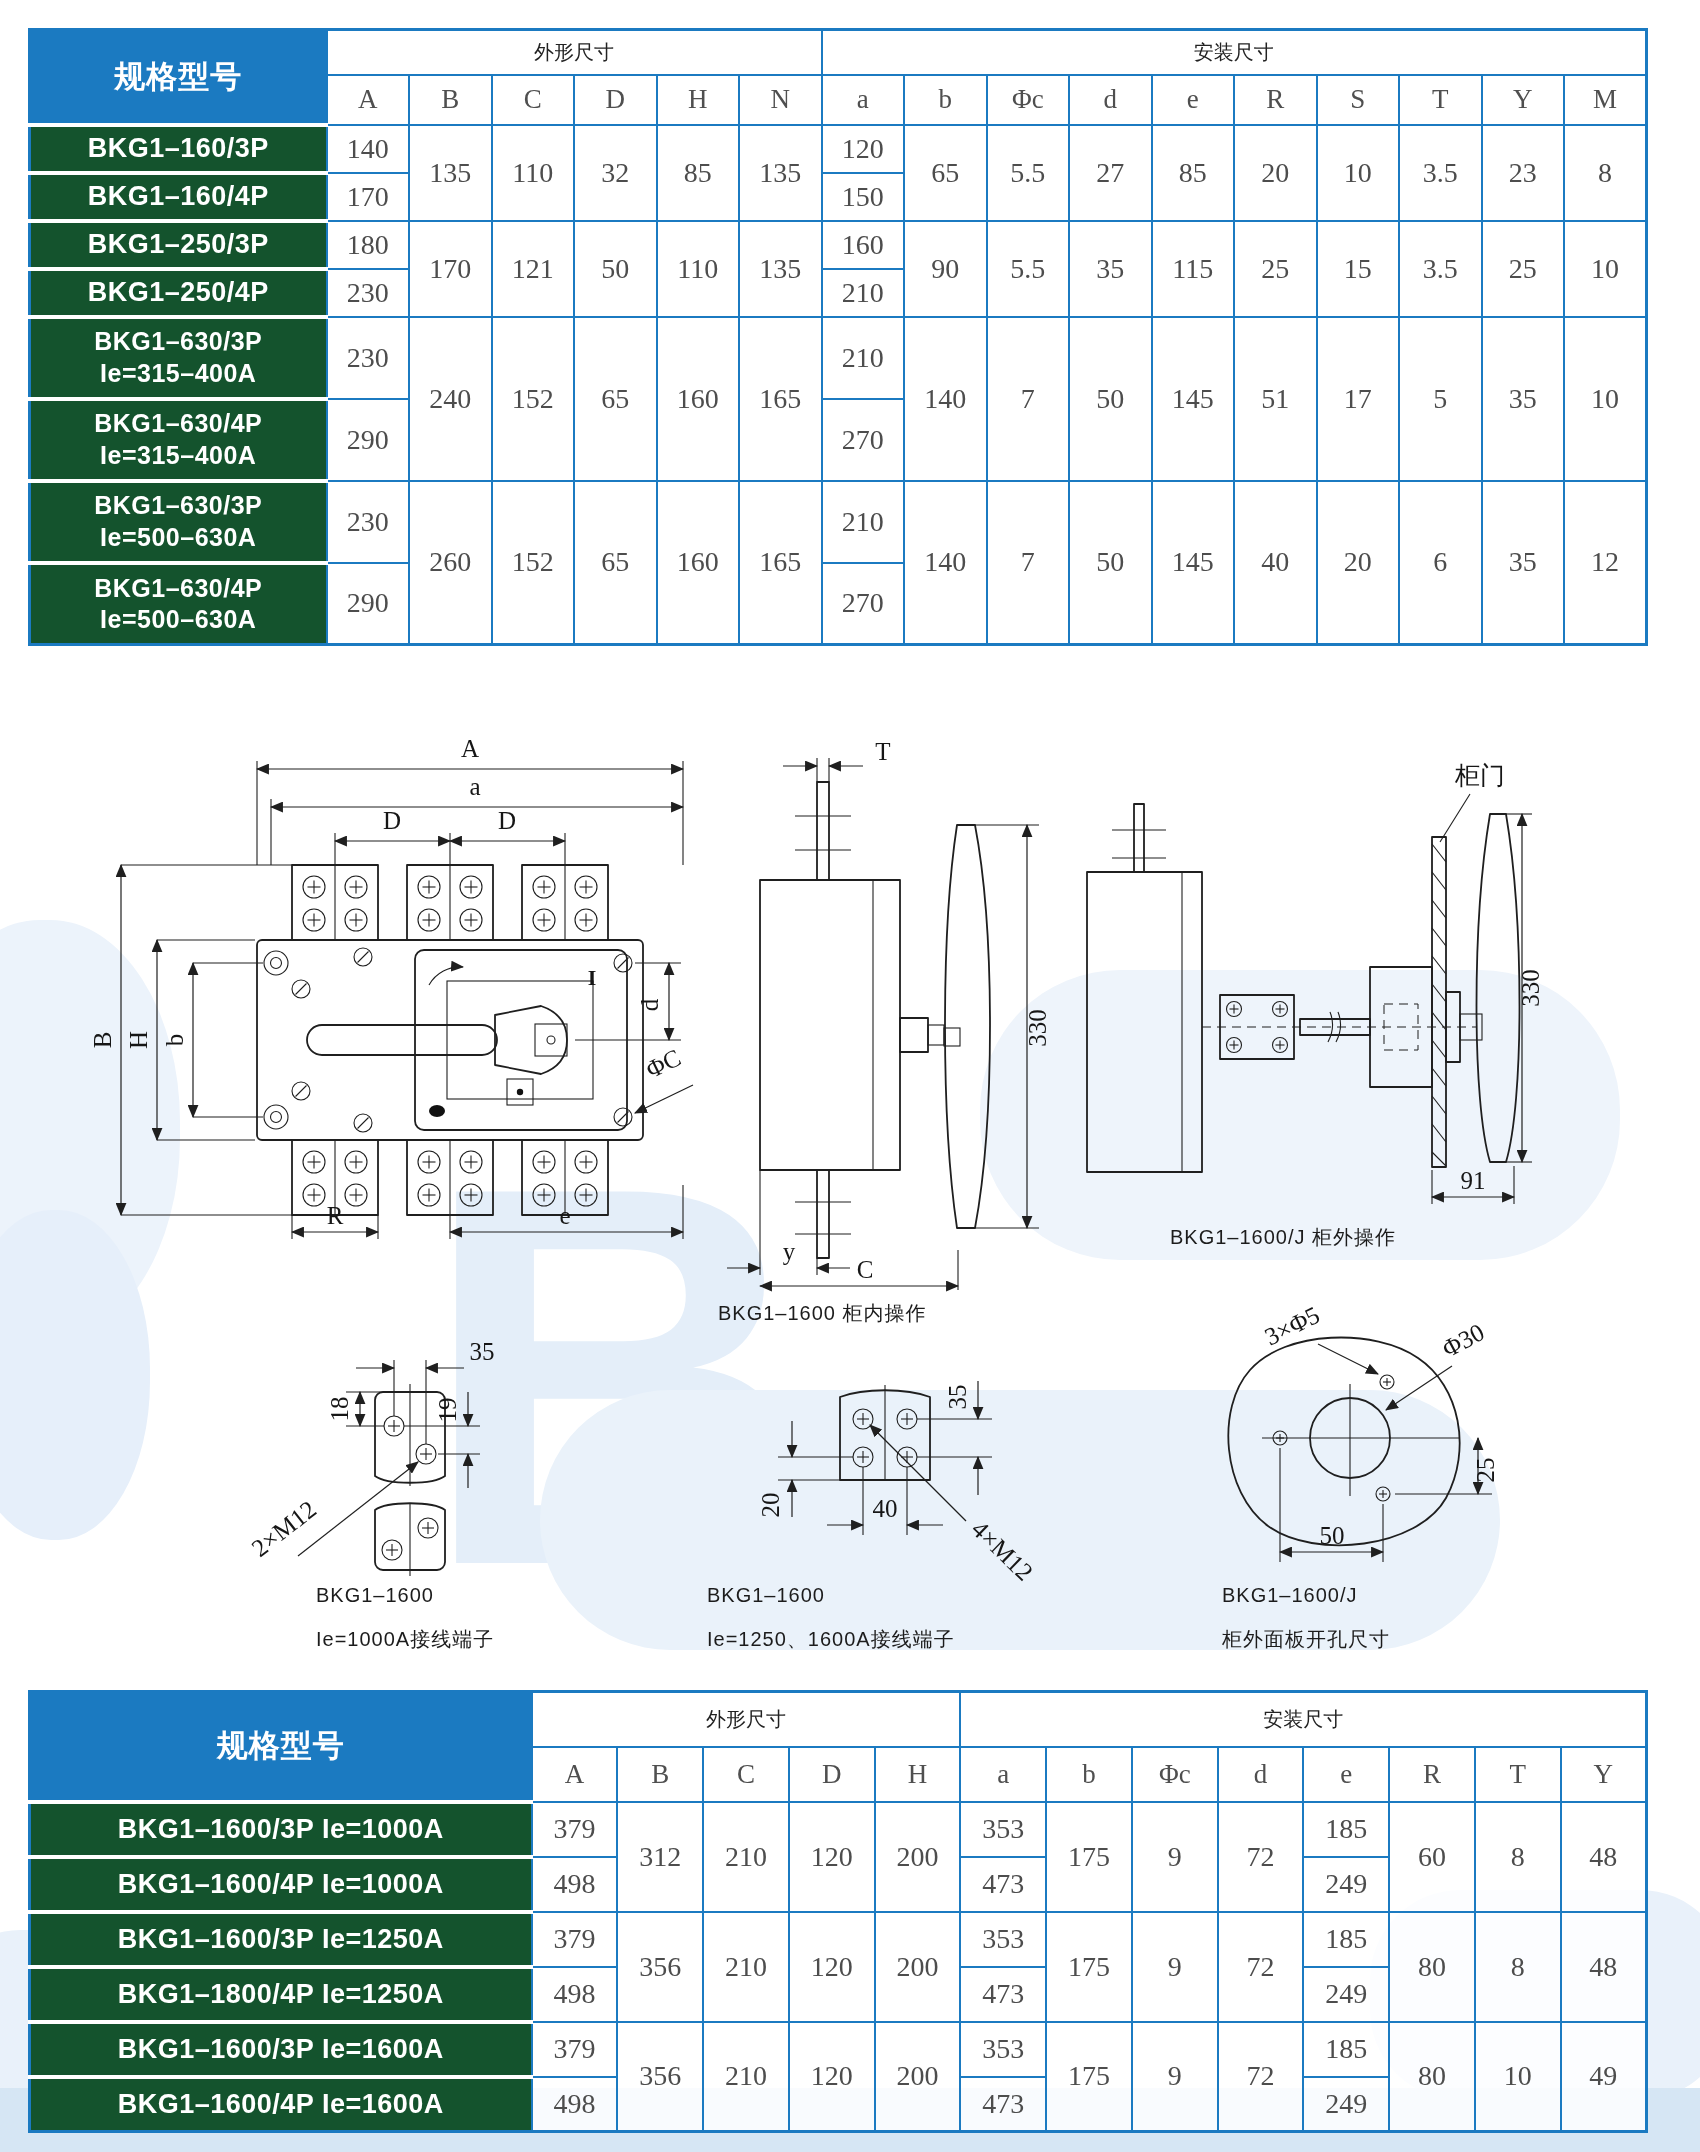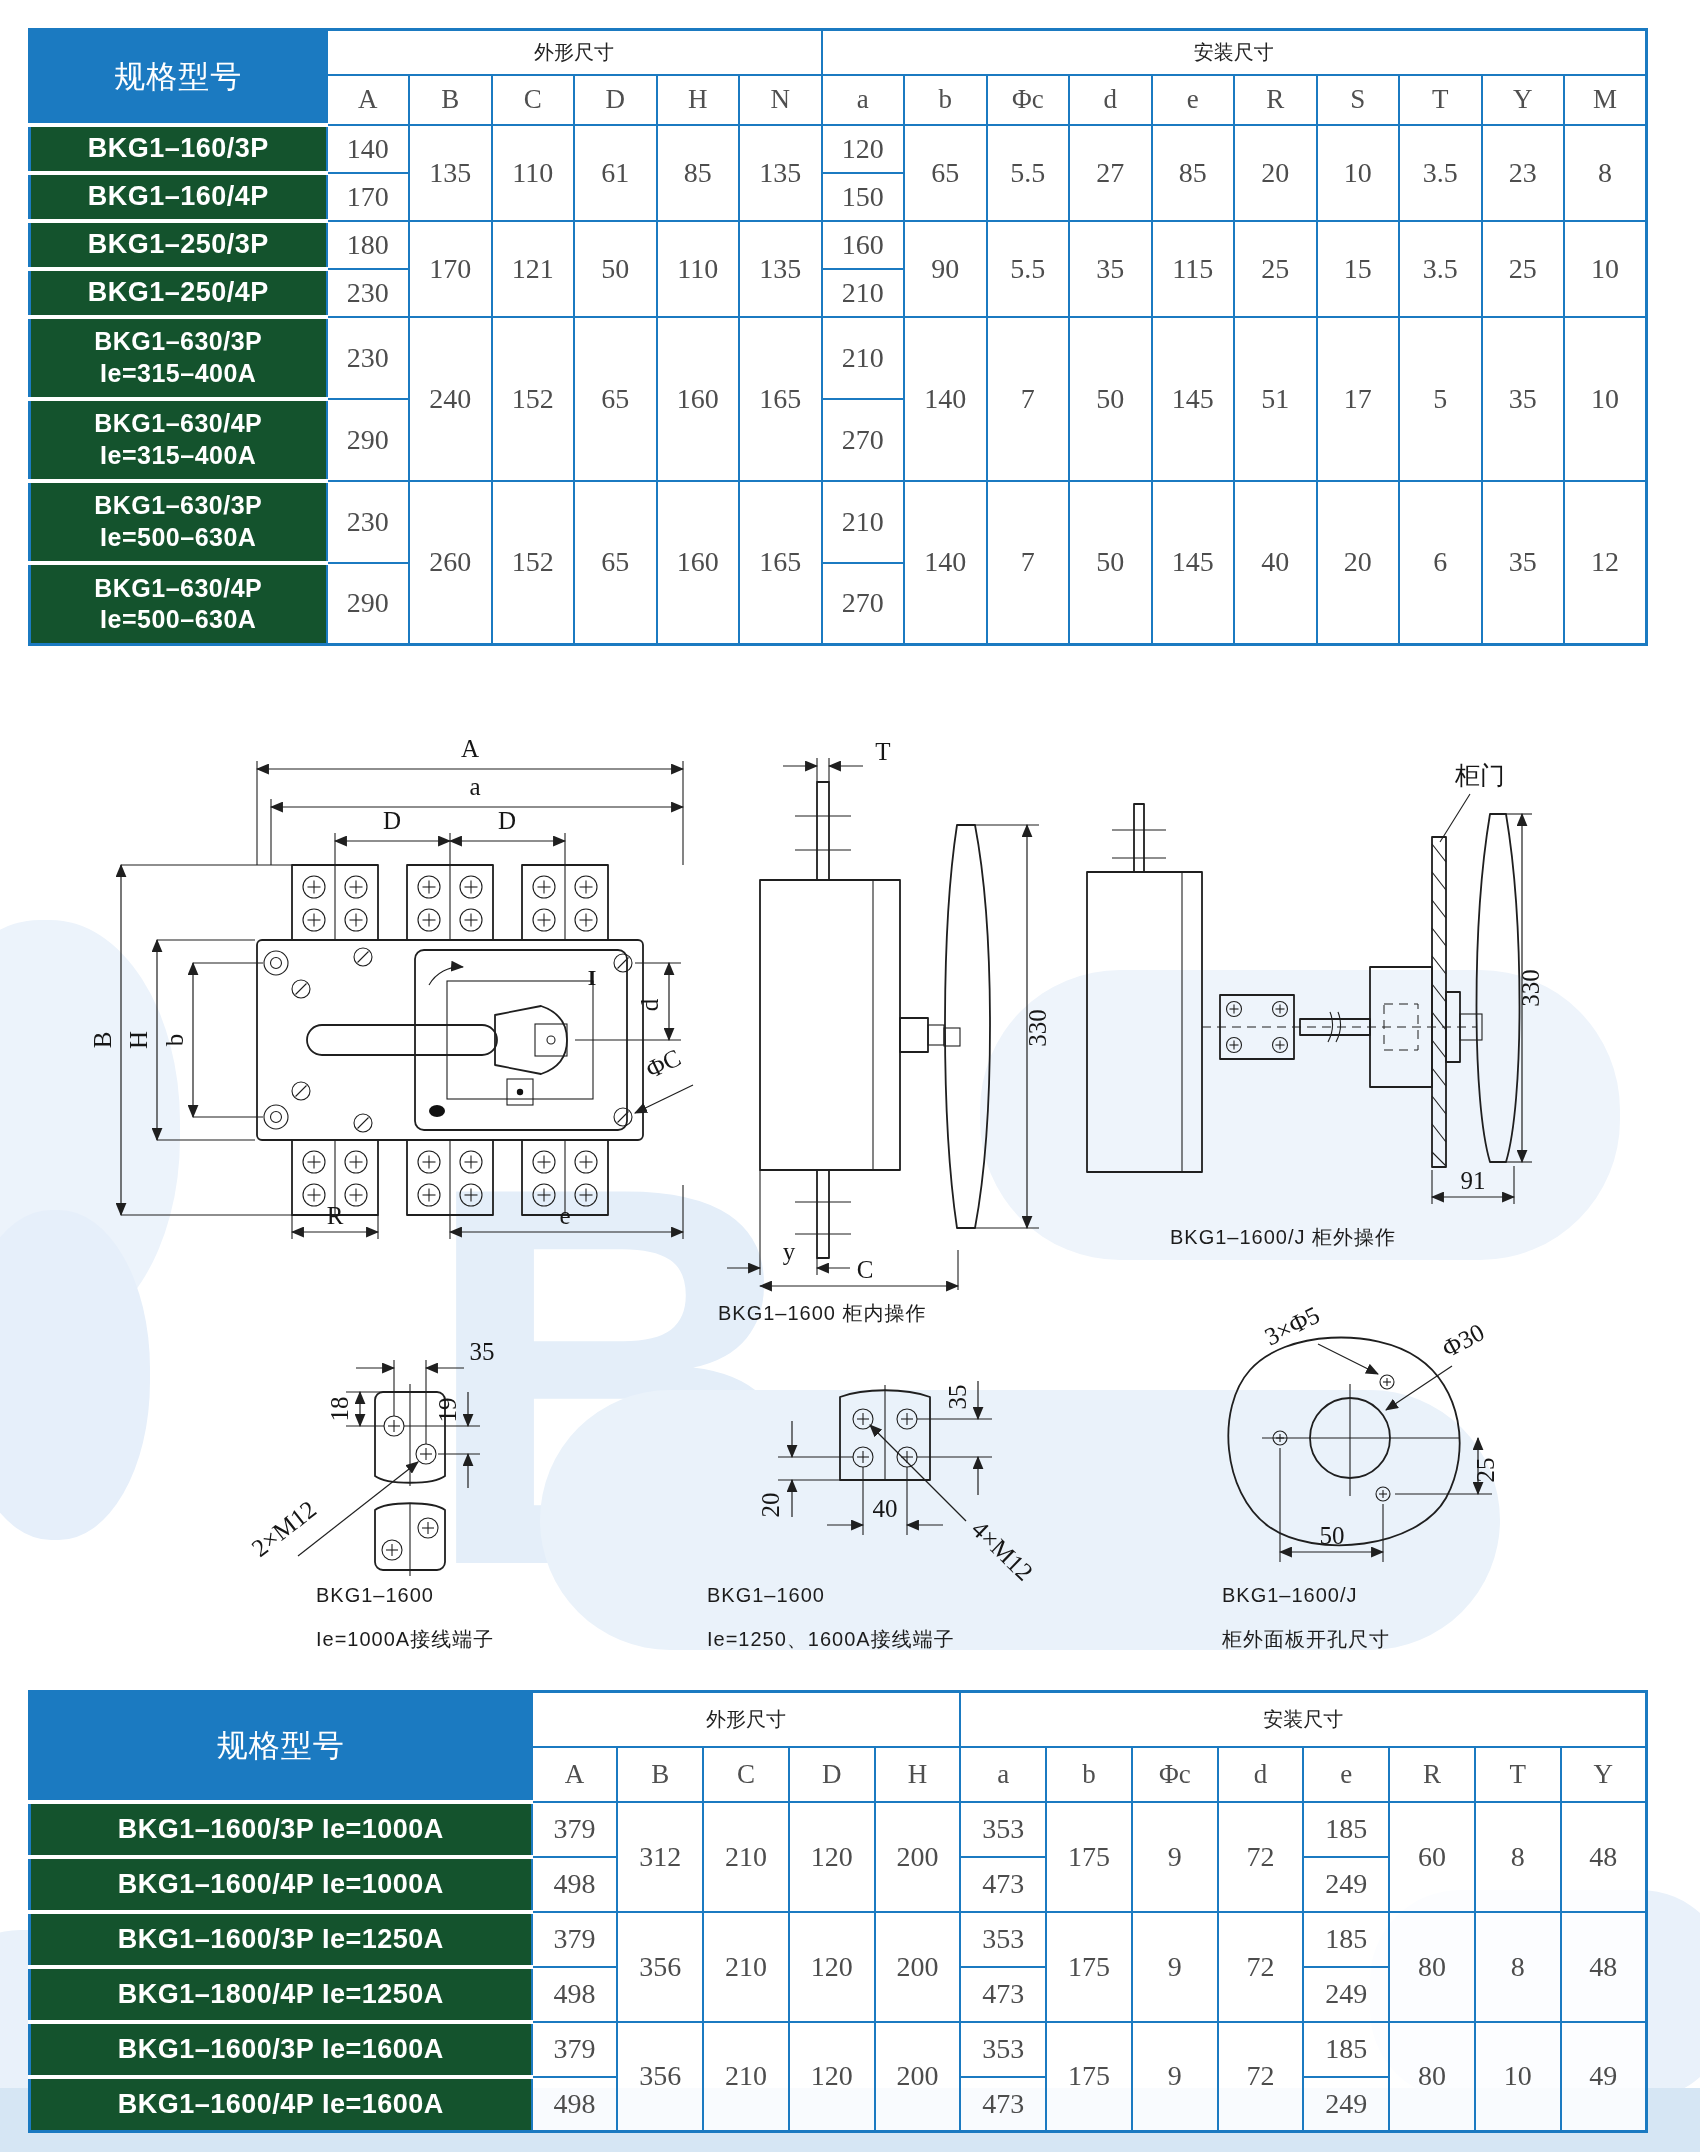--- a/index.html
+++ b/index.html
@@ -5,21 +5,21 @@
   html,body{margin:0;padding:0;background:#ffffff;}
   .page{position:relative;width:1700px;height:2152px;background:#fff;overflow:hidden;
         font-family:"Liberation Sans",sans-serif;}
   
   .wm{position:absolute;z-index:0;}
   .wm-blob{border-radius:48%;}
   .wm-b{font-family:"Liberation Sans",sans-serif;font-weight:bold;line-height:0.8;}
   
   table.spec{border-collapse:collapse;table-layout:fixed;position:absolute;z-index:2;background:transparent;border:3px solid #1b7ac1;}
   table.spec td, table.spec th{border:2px solid #1b7ac1;text-align:center;vertical-align:middle;padding:0;overflow:hidden;}
-  .spec-head{background:#1b7ac1;color:#ffffff;font-weight:normal;font-size:31px;letter-spacing:1px;}
+  .spec-head{background:#1b7ac1;color:#ffffff;font-weight:bold;font-size:31px;letter-spacing:1px;}
   .gh{font-family:"Liberation Serif",serif;font-weight:400;font-size:20px;color:#222;background:#fff;}
   .lh{font-family:"Liberation Serif",serif;font-weight:400;font-size:27px;color:#4f4f4f;background:#fff;}
   .num{font-family:"Liberation Serif",serif;font-size:28px;color:#4d4d4d;background:#fff;}
   .numg{font-family:"Liberation Serif",serif;font-size:28px;color:#4d4d4d;background:rgba(255,255,255,0.84);}
   .model{background:#14532d;color:#fff;font-weight:bold;font-size:27px;border-top:4px solid #ffffff !important;letter-spacing:0.5px;}
   .model .l2{font-size:25px;line-height:1.25;}
   
   .title{position:absolute;z-index:2;font-family:"Liberation Serif",serif;font-size:31px;color:#151515;}
   .cap{position:absolute;z-index:2;font-size:20px;color:#1c1c1c;font-weight:500;letter-spacing:1px;}
   
@@ -123,21 +123,21 @@
       <th class="lh">S</th>
       <th class="lh">T</th>
       <th class="lh">Y</th>
       <th class="lh">M</th>
     </tr>
     <tr style="height:48px;">
       <td class="model">BKG1–160/3P</td>
       <td class="num">140</td>
       <td class="num" rowspan="2">135</td>
       <td class="num" rowspan="2">110</td>
-      <td class="num" rowspan="2">61</td>
+      <td class="num" rowspan="2">32</td>
       <td class="num" rowspan="2">85</td>
       <td class="num" rowspan="2">135</td>
       <td class="num">120</td>
       <td class="num" rowspan="2">65</td>
       <td class="num" rowspan="2">5.5</td>
       <td class="num" rowspan="2">27</td>
       <td class="num" rowspan="2">85</td>
       <td class="num" rowspan="2">20</td>
       <td class="num" rowspan="2">10</td>
       <td class="num" rowspan="2">3.5</td>

